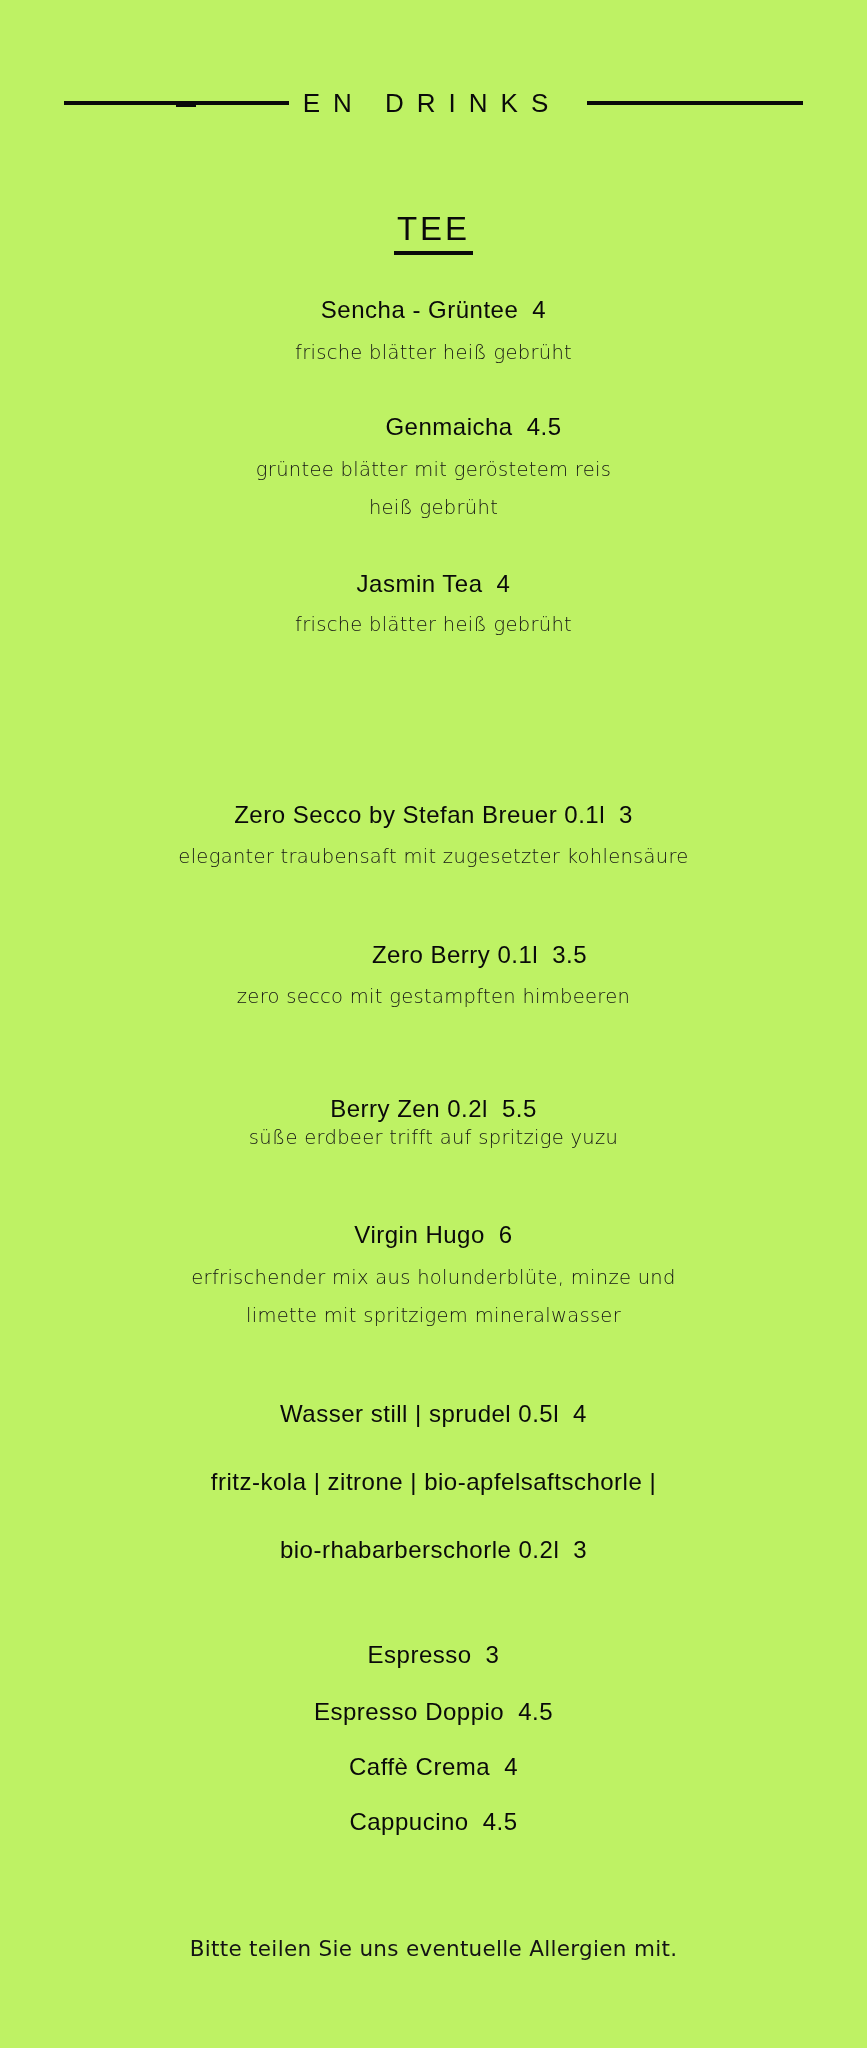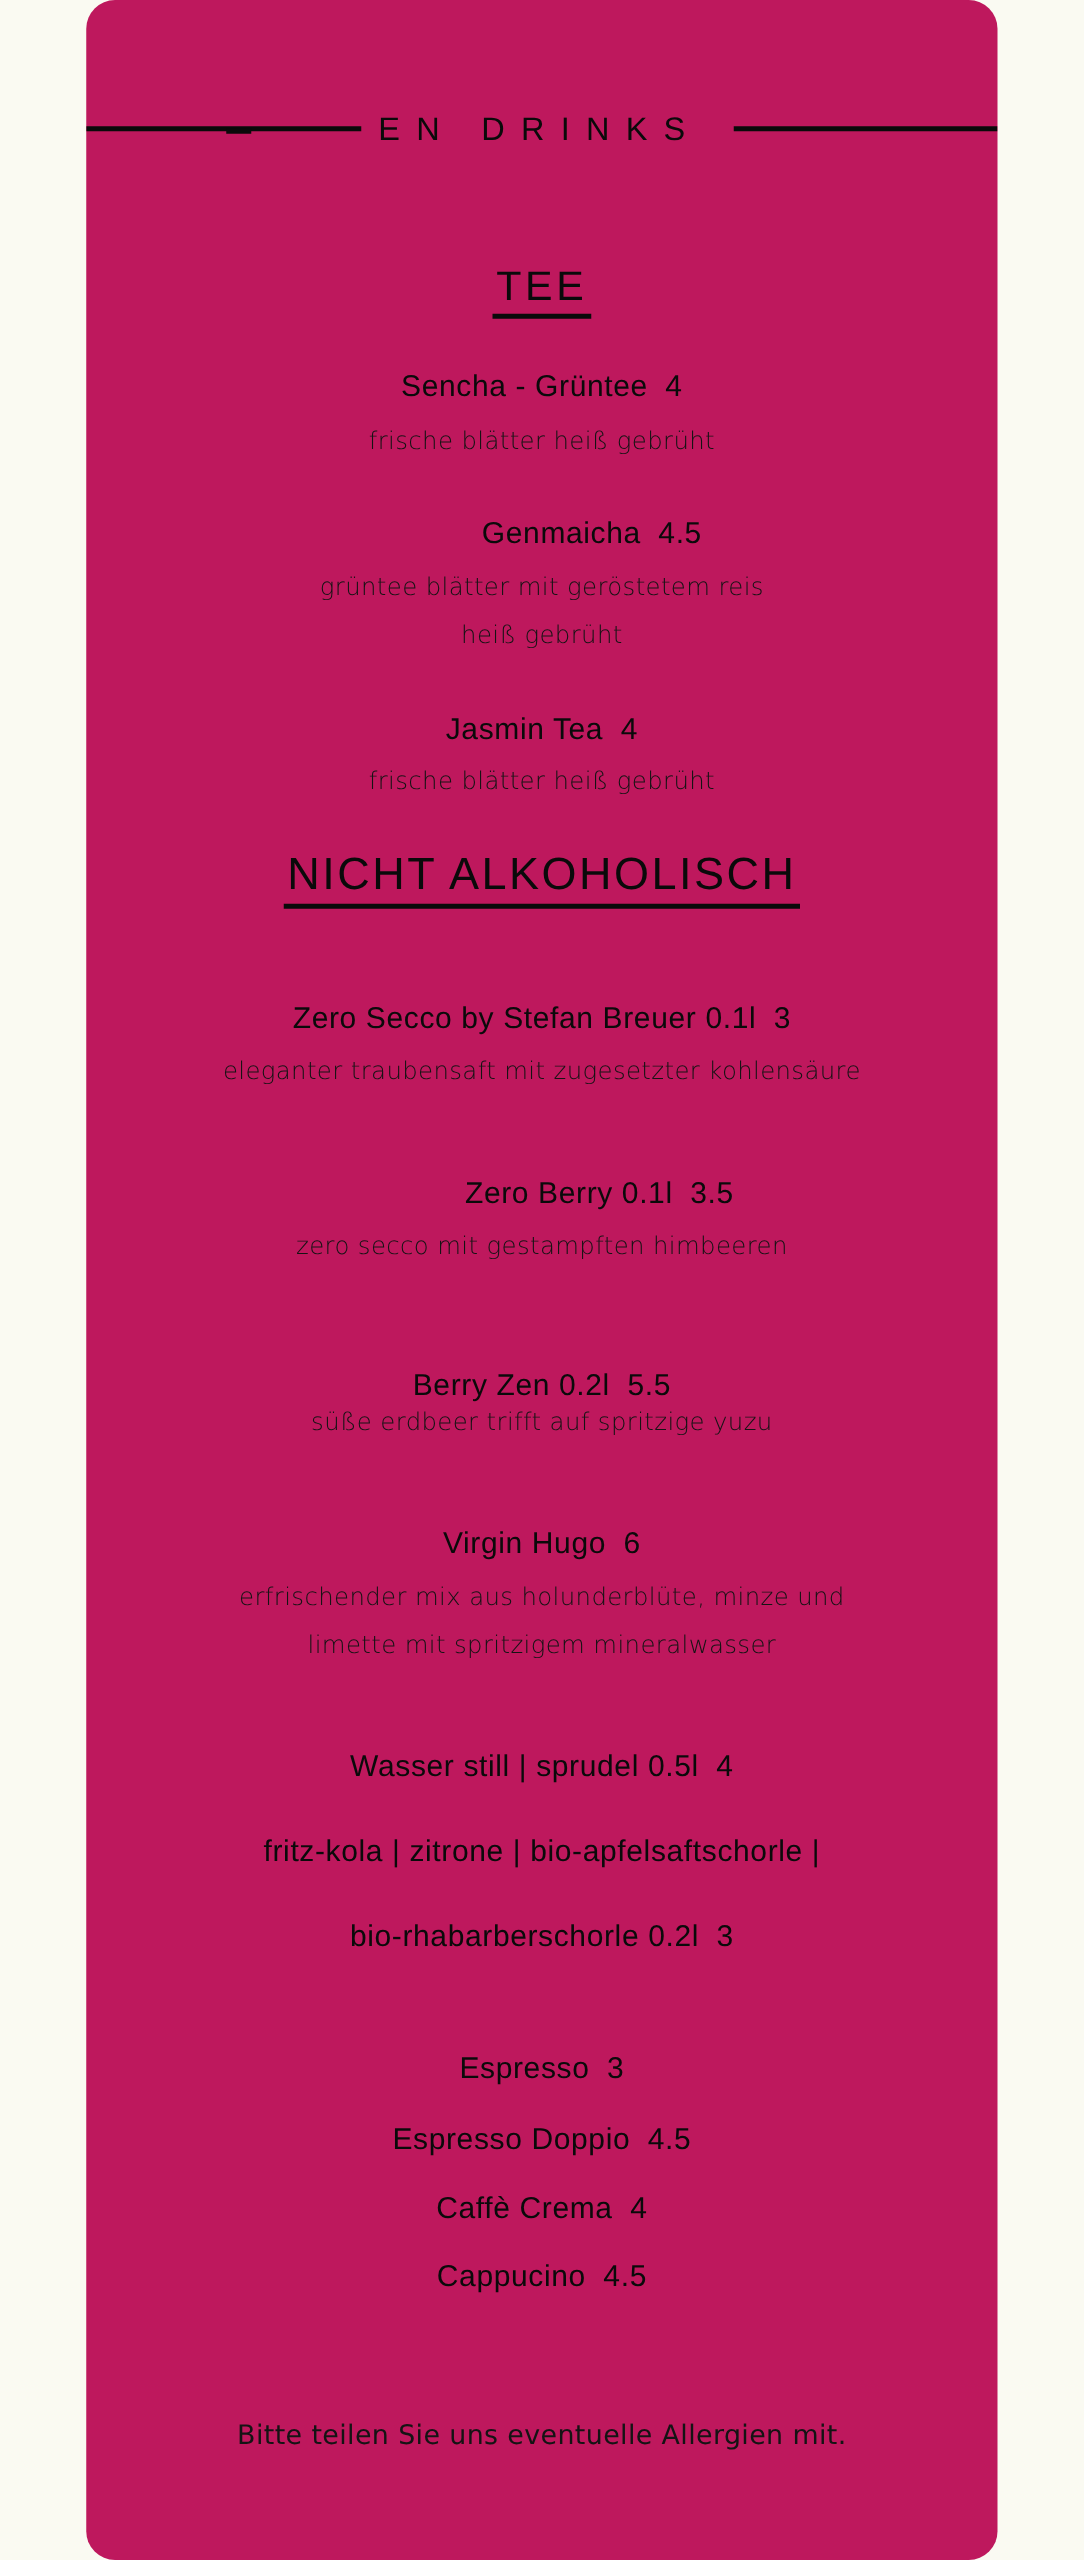--- a/index.html
+++ b/index.html
@@ -2,28 +2,27 @@
 <html><head>
 <meta charset="utf-8">
 <style>
   html, body {
     margin: 0;
     padding: 0;
     background: #FAFAF2;
   }
   .page {
     position: relative;
-    width: 729px;
+    width: 867px;
     height: 2048px;
-    background: #be185d;
+    background: #bef264;
     color: #0a0a0a;
     font-family: "Liberation Sans", sans-serif;
     overflow: hidden;
     margin: 0 auto;
-    border-radius: 23px;
   }
   .abs {
     position: absolute;
     left: 0;
     width: 100%;
     text-align: center;
   }
   
   .header-row {
     top: 85px;
@@ -140,23 +139,20 @@
     <span>Genmaicha</span><span class="price">4.5</span>
   </div>
   <div class="abs item-desc p-genmai-d">grüntee blätter mit geröstetem reis
 heiß gebrüht</div>
 
   <div class="abs item-name p-jasmin-n">
     <span>Jasmin Tea</span><span class="price">4</span>
   </div>
   <div class="abs item-desc p-jasmin-d">frische blätter heiß gebrüht</div>
 
-  <div class="abs section-heading heading-na">
-    <span>NICHT ALKOHOLISCH</span>
-  </div>
 
   <div class="abs item-name p-zsecco-n">
     <span>Zero Secco by Stefan Breuer 0.1l</span><span class="price">3</span>
   </div>
   <div class="abs item-desc p-zsecco-d">eleganter traubensaft mit zugesetzter kohlensäure</div>
 
   <div class="abs item-name p-zberry-n">
     <span>Zero Berry 0.1l</span><span class="price">3.5</span>
   </div>
   <div class="abs item-desc p-zberry-d">zero secco mit gestampften himbeeren</div>

